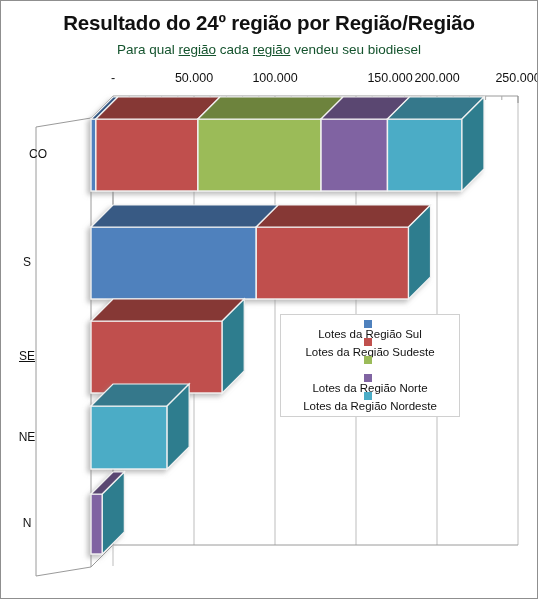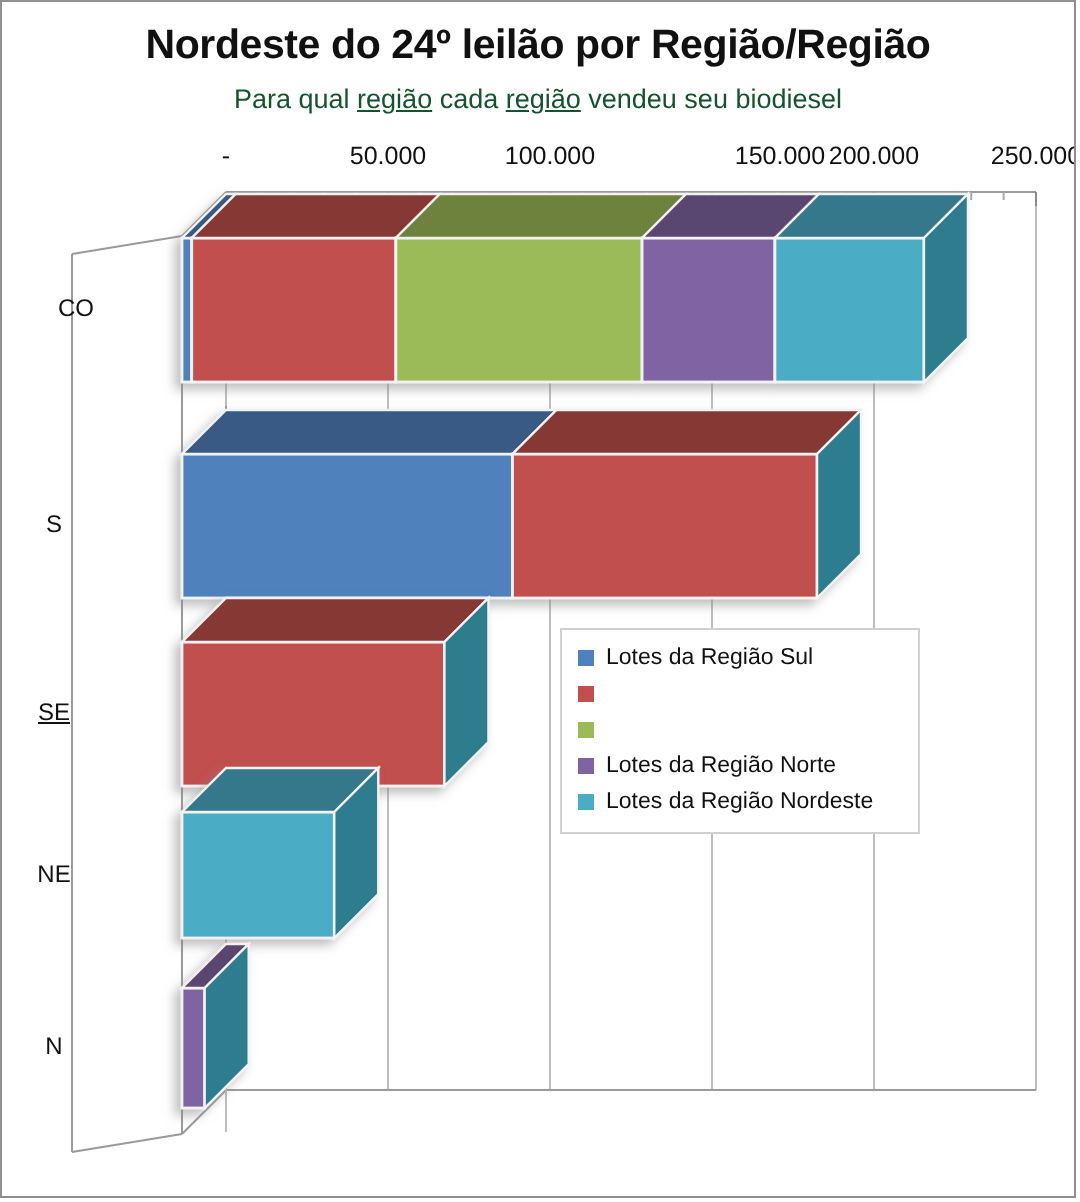--- a/index.html
+++ b/index.html
@@ -55,34 +55,35 @@
     background:#ffffff;
     border:1px solid #d0d0d0;
     padding:5px 6px 6px 6px;
     box-sizing:border-box;
   }
   .leg-row{
     display:flex;align-items:center;
     height:18px;
     font-size:11.5px;color:#111;
     white-space:nowrap;
+    flex-direction:column;
   }
   .leg-swatch{
     width:8px;height:8px;
     margin-right:6px;margin-left:2px;
     flex:0 0 auto;
   }
   svg{display:block;}
 </style>
 </head>
 <body>
 
 <div id="frame">
 
-  <div id="title">Nordeste do 24º leilão por Região/Região</div>
+  <div id="title">Resultado do 24º região por Região/Região</div>
 
   <div id="subtitle"><span>Para qual </span><span class="u">região</span><span> cada </span><span class="u">região</span><span> vendeu seu biodiesel</span></div>
 
   <div id="plot">
     <svg id="chart-svg" width="540" height="601">
         <defs>
           <filter id="ds" x="-30%" y="-30%" width="180%" height="180%">
             <feDropShadow dx="-3" dy="3" stdDeviation="2.6" flood-color="#888" flood-opacity="0.55"></feDropShadow>
           </filter>
         </defs>
@@ -186,20 +187,21 @@
       <div class="ylab" style="top: 515px;">N</div>
     </div>
 
   <div id="legend">
       <div class="leg-row">
         <span class="leg-swatch" style="background: rgb(79, 129, 189);"></span>
         <span>Lotes da Região Sul</span>
       </div>
       <div class="leg-row">
         <span class="leg-swatch" style="background: rgb(192, 80, 77);"></span>
+        <span>Lotes da Região Sudeste</span>
       </div>
       <div class="leg-row">
         <span class="leg-swatch" style="background: rgb(155, 187, 89);"></span>
       </div>
       <div class="leg-row">
         <span class="leg-swatch" style="background: rgb(128, 100, 162);"></span>
         <span>Lotes da Região Norte</span>
       </div>
       <div class="leg-row">
         <span class="leg-swatch" style="background: rgb(75, 172, 198);"></span>

